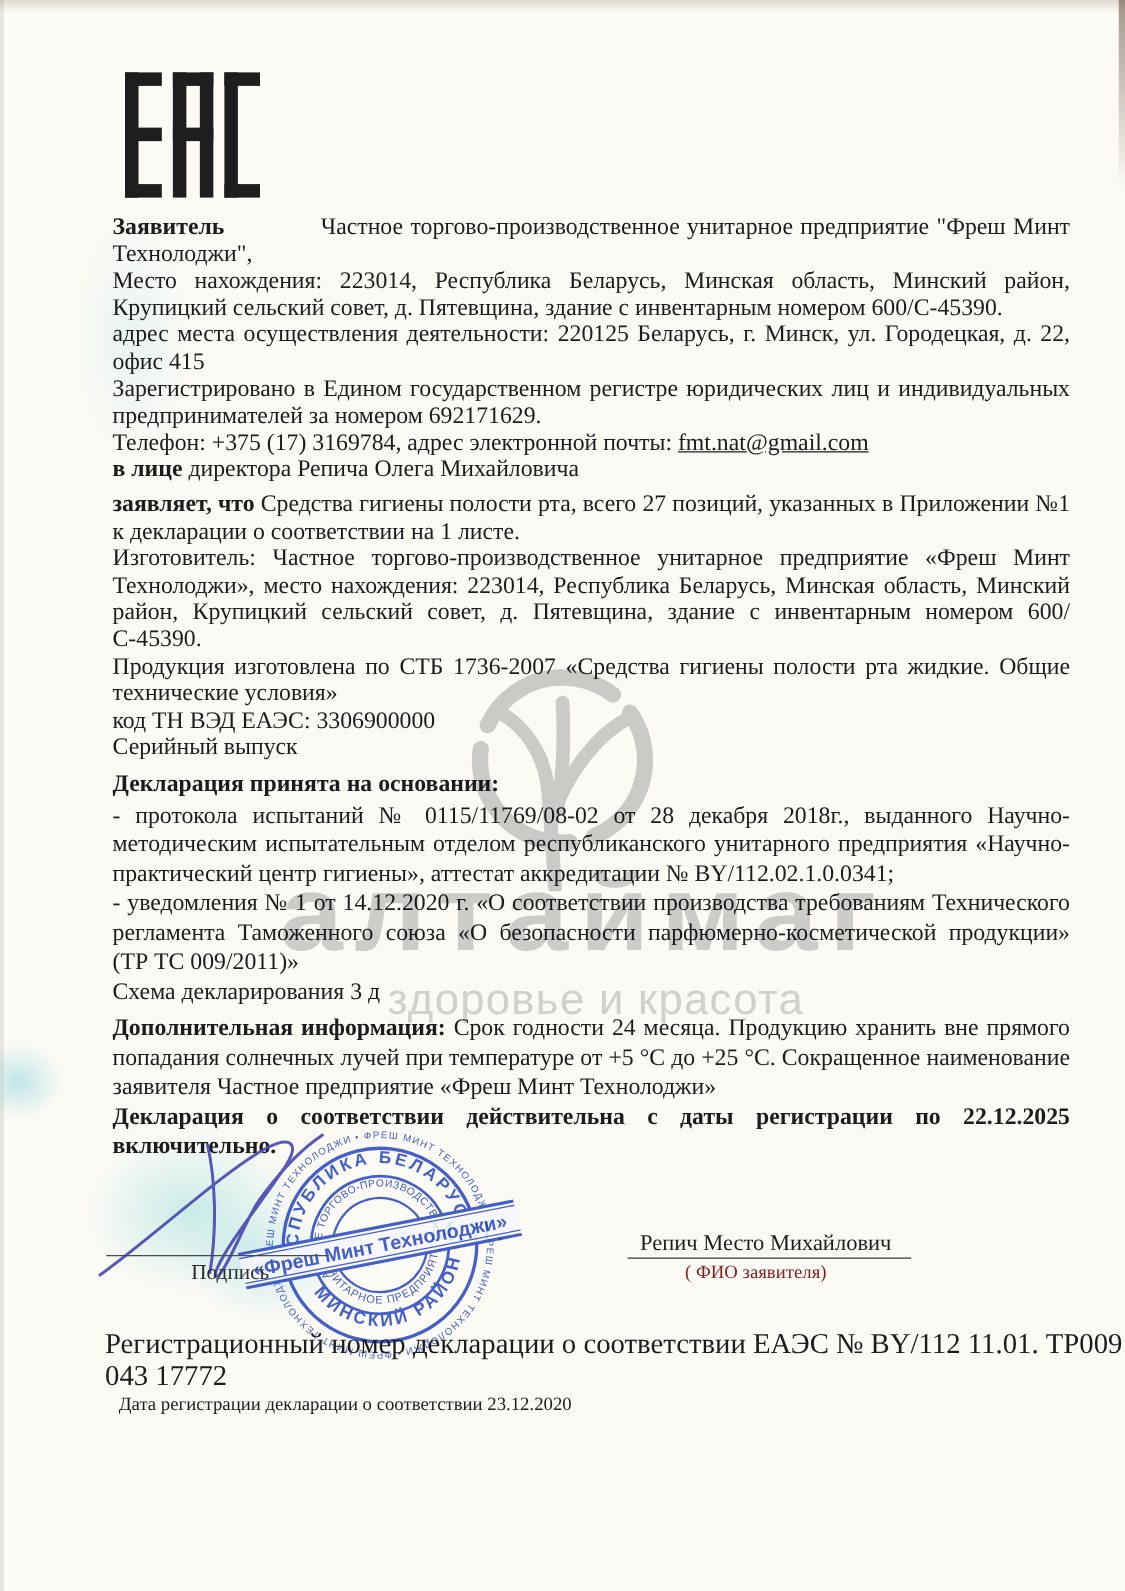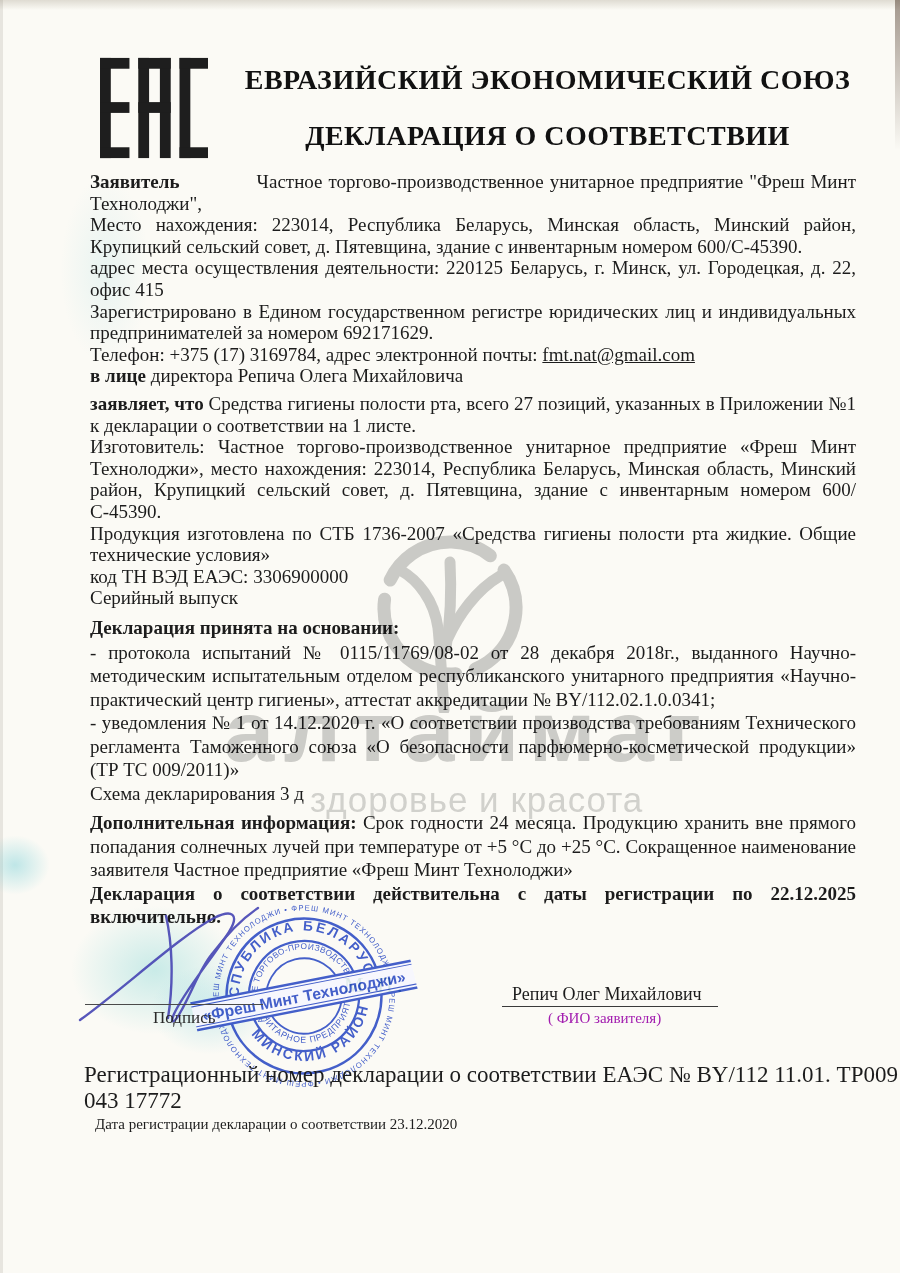--- a/index.html
+++ b/index.html
@@ -58,21 +58,21 @@
 
   
   .sig-line{position:absolute;left:85px;top:1004px;width:178px;border-top:1.5px solid #4a4a4a;}
   .sig-label{position:absolute;left:153px;top:1008px;font-size:17px;color:#2a2a2a;}
   .sig-svg{position:absolute;left:62px;top:898px;}
   .stamp{position:absolute;left:192px;top:884px;width:224px;height:224px;
     transform:rotate(-14deg);opacity:.88;}
   .mp-note{position:absolute;left:344px;top:972px;font-size:22px;letter-spacing:4px;color:#15803d;}
   .fio{position:absolute;left:502px;top:984px;font-size:18px;
     padding:0 16px 1px 10px;border-bottom:1.5px solid #3a3a3a;}
-  .fio-cap{position:absolute;left:548px;top:1010px;font-size:15px;color:#a21caf;}
+  .fio-cap{position:absolute;left:548px;top:1010px;font-size:15px;color:#7f1d1d;}
 
   
   .reg1{position:absolute;left:84px;top:1062px;font-size:23px;font-family:Liberation Serif, serif;}
   .reg2{position:absolute;left:95px;top:1116px;font-size:15px;text-align:right;}
 </style>
 </head>
 <body>
 
 <div class="page">
 
@@ -96,24 +96,20 @@
         <rect x="39" y="0" width="11" height="102"></rect>
         <rect x="61" y="0" width="11" height="102"></rect>
         <rect x="39" y="0" width="33" height="11"></rect>
         <rect x="39" y="45" width="33" height="11"></rect>
 
         <rect x="81" y="0" width="11" height="102"></rect>
         <rect x="81" y="0" width="29" height="11"></rect>
         <rect x="81" y="91" width="29" height="11"></rect>
       </g>
     </svg>
-  </div>
-  <div class="titles">
-    <div class="title title1">ЕВРАЗИЙСКИЙ ЭКОНОМИЧЕСКИЙ СОЮЗ</div>
-    <div class="title title2">ДЕКЛАРАЦИЯ О СООТВЕТСТВИИ</div>
   </div>
 
   <div class="bodytext" id="bodytext">
       <p><span style="font-weight: bold;">Заявитель</span><span>&nbsp;&nbsp;&nbsp;&nbsp;&nbsp;&nbsp;&nbsp;&nbsp;&nbsp;&nbsp;&nbsp;&nbsp; </span><span>Частное торгово-производственное унитарное предприятие "Фреш Минт Технолоджи",</span></p>
       <p><span>Место нахождения: 223014, Республика Беларусь, Минская область, Минский район, Крупицкий сельский совет, д. Пятевщина, здание с инвентарным номером 600/С-45390.</span></p>
       <p><span>адрес места осуществления деятельности: 220125 Беларусь, г. Минск, ул. Городецкая, д. 22, офис 415</span></p>
       <p><span>Зарегистрировано в Едином государственном регистре юридических лиц и индивидуальных предпринимателей за номером 692171629.</span></p>
       <p><span>Телефон: +375 (17) 3169784, адрес электронной почты: </span><span style="text-decoration: underline;">fmt.nat@gmail.com</span></p>
       <p><span style="font-weight: bold;">в лице</span><span> директора Репича Олега Михайловича</span></p>
       <p class="gap"><span style="font-weight: bold;">заявляет, что</span><span> Средства гигиены полости рта, всего 27 позиций, указанных в Приложении №1 к декларации о соответствии на 1 листе.</span></p>
@@ -188,19 +184,19 @@
       <g fill="none" stroke="#4a49b5" stroke-width="2.4" stroke-linecap="round" opacity=".92">
         <path d="M 18,122 C 60,92 118,38 152,20 C 170,11 178,16 167,34 C 146,66 122,94 112,116 C 108,125 111,127 118,115 C 131,92 138,70 150,56"></path>
         <path d="M 104,18 C 110,44 112,82 106,120"></path>
         <path d="M 150,56 C 162,40 178,22 196,10"></path>
       </g>
     </svg>
   </div>
   <div class="sig-line"></div>
   <div class="sig-label">Подпись</div>
 
-  <div class="fio">Репич Олег Михайлович</div>
+  <div class="fio">Репич Место Михайлович</div>
   <div class="fio-cap">( ФИО заявителя)</div>
 
   <div class="reg1">Регистрационный номер декларации о соответствии ЕАЭС № BY/112 11.01. ТР009 043 17772</div>
   <div class="reg2">Дата регистрации декларации о соответствии 23.12.2020</div>
 
 </div>
 
 </body></html>

